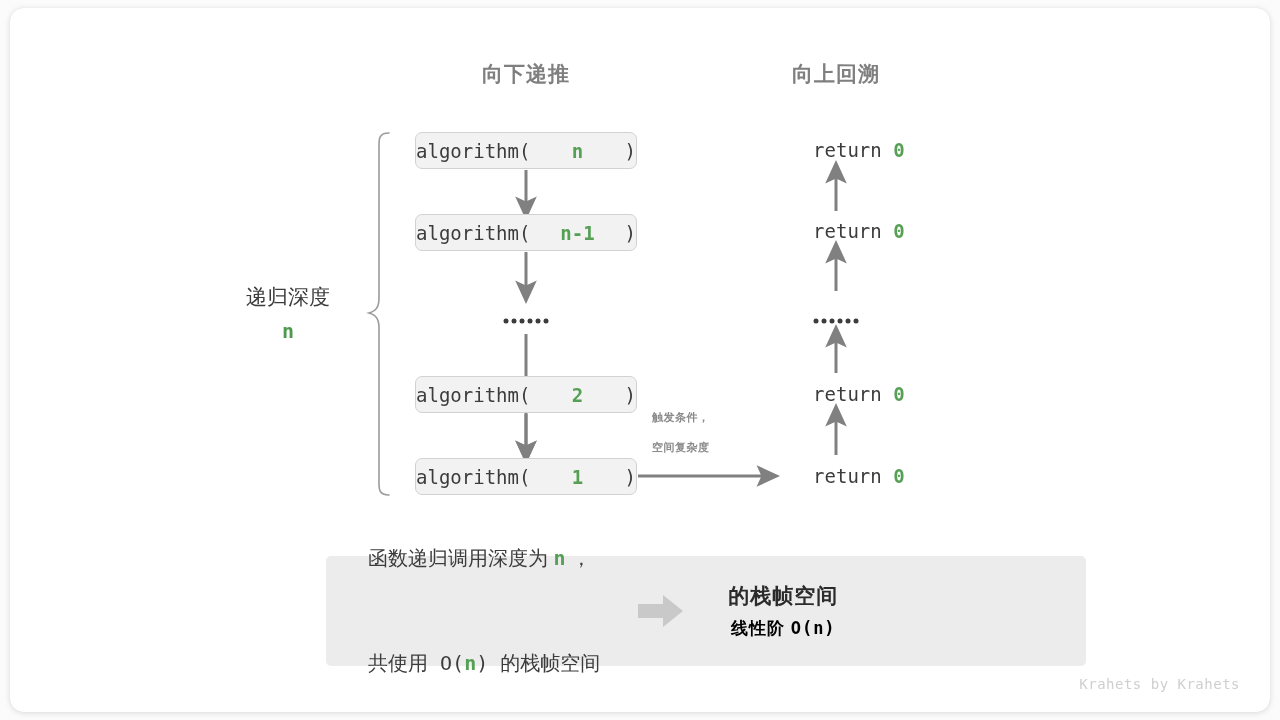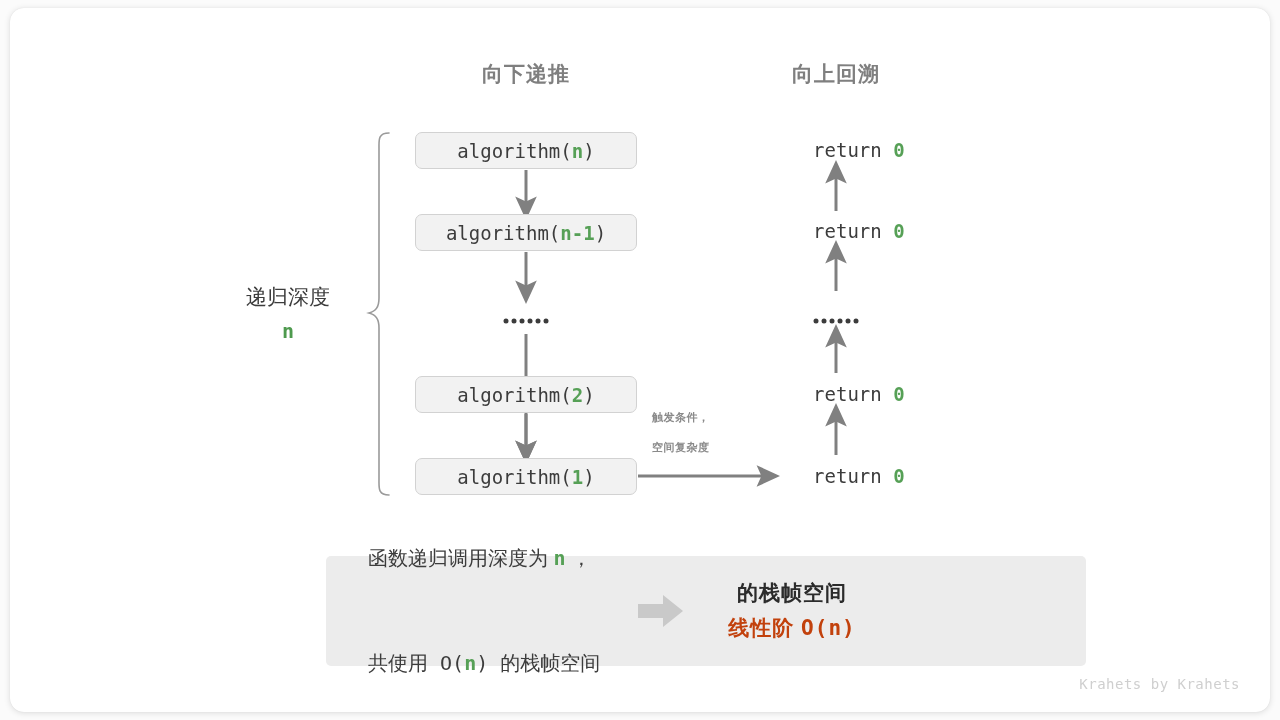--- a/index.html
+++ b/index.html
@@ -49,21 +49,21 @@
     position: absolute;
     left: 415px;
     width: 222px;
     height: 37px;
     box-sizing: border-box;
     background: #f2f2f2;
     border: 1px solid #d2d2d2;
     border-radius: 7px;
     display: flex;
     align-items: center;
-    justify-content: center;
+    justify-content: space-between;
     font-family: "DejaVu Sans Mono", "Liberation Mono", monospace;
     font-size: 19px;
     color: #3c3c3c;
     white-space: pre;
   }
   .call-box .arg {
     color: #56a056;
     font-weight: bold;
   }
 
@@ -178,23 +178,23 @@
     text-align: center;
     line-height: 1.65;
   }
   .sum-title {
     font-size: 21px;
     font-weight: bold;
     color: #2b2b2b;
     letter-spacing: 1px;
   }
   .sum-value {
-    font-size: 21px;
-    font-weight: bold;
-    color: #c2410c;
+    font-size: 17px;
+    font-weight: bold;
+    color: #000000;
     letter-spacing: 1px;
     white-space: pre;
   }
   .sum-value .mono {
     font-family: "DejaVu Sans Mono", "Liberation Mono", monospace;
   }
 
   
   .credit {
     position: absolute;

